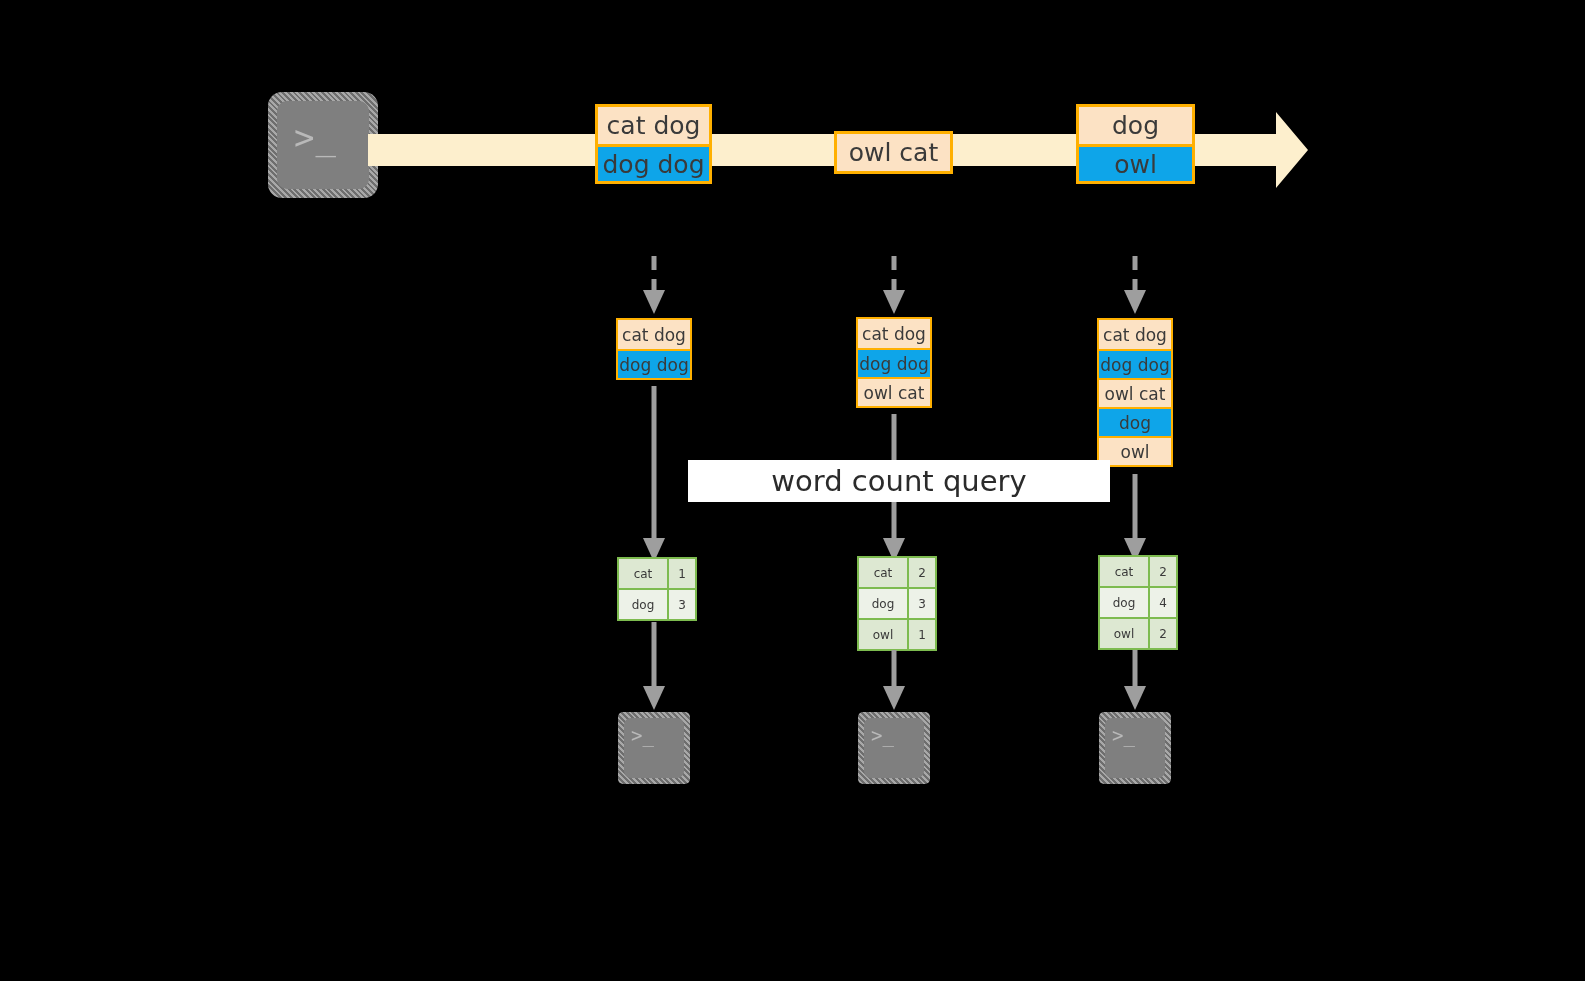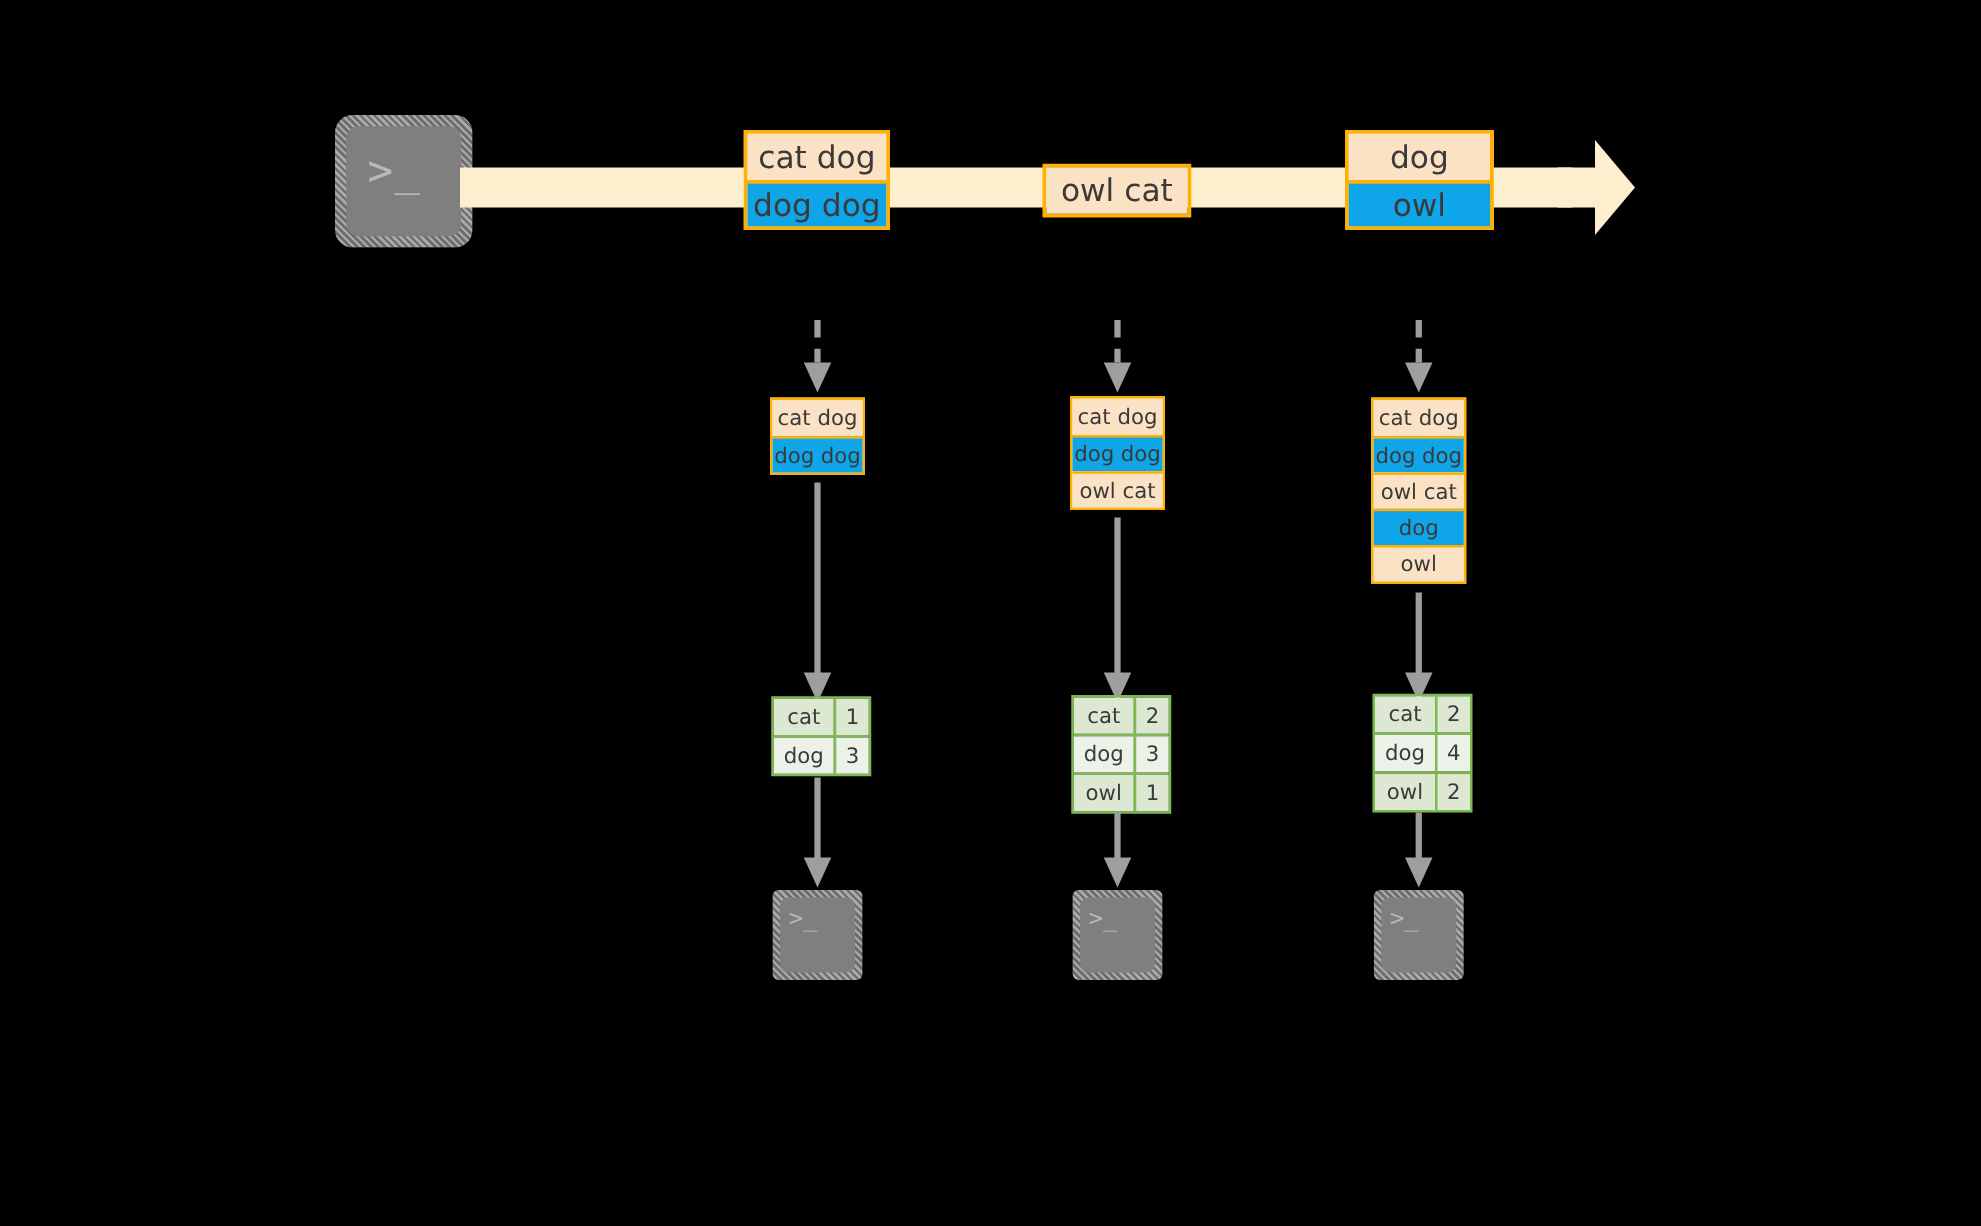--- a/index.html
+++ b/index.html
@@ -144,21 +144,21 @@
   .res-row {
     display: flex;
   }
   .res-row + .res-row { border-top: 2px solid #7dbb4f; }
   .res-cell {
     box-sizing: border-box;
     height: 29px;
     display: flex;
     align-items: center;
     justify-content: center;
-    font-size: 17px;
+    font-size: 12px;
     color: #3a3a3a;
   }
   .res-cell.word { width: 48px; }
   .res-cell.count { width: 28px; border-left: 2px solid #7dbb4f; }
   .res-row.shade .res-cell { background: #dde8d2; }
   .res-row.plain .res-cell { background: #edf2e8; }
   .res-1 { left: 617px; top: 557px; }
   .res-2 { left: 857px; top: 556px; }
   .res-3 { left: 1098px; top: 555px; }
 
@@ -265,20 +265,23 @@
       <path d="M3 124 L25 124 L14 148 Z" fill="#9e9e9e"></path>
     </svg>
   </div>
   <div class="conn" style="left:1121px;top:474px;">
     <svg width="28" height="92" viewBox="0 0 28 92">
       <line x1="14" y1="0" x2="14" y2="66" stroke="#9e9e9e" stroke-width="5"></line>
       <path d="M3 64 L25 64 L14 88 Z" fill="#9e9e9e"></path>
     </svg>
   </div>
 
+  <div class="banner">
+    <span>word count query</span>
+  </div>
 
   <div class="res-table res-1">
     <div class="res-row shade">
       <div class="res-cell word">cat</div>
       <div class="res-cell count">1</div>
     </div>
     <div class="res-row plain">
       <div class="res-cell word">dog</div>
       <div class="res-cell count">3</div>
     </div>

